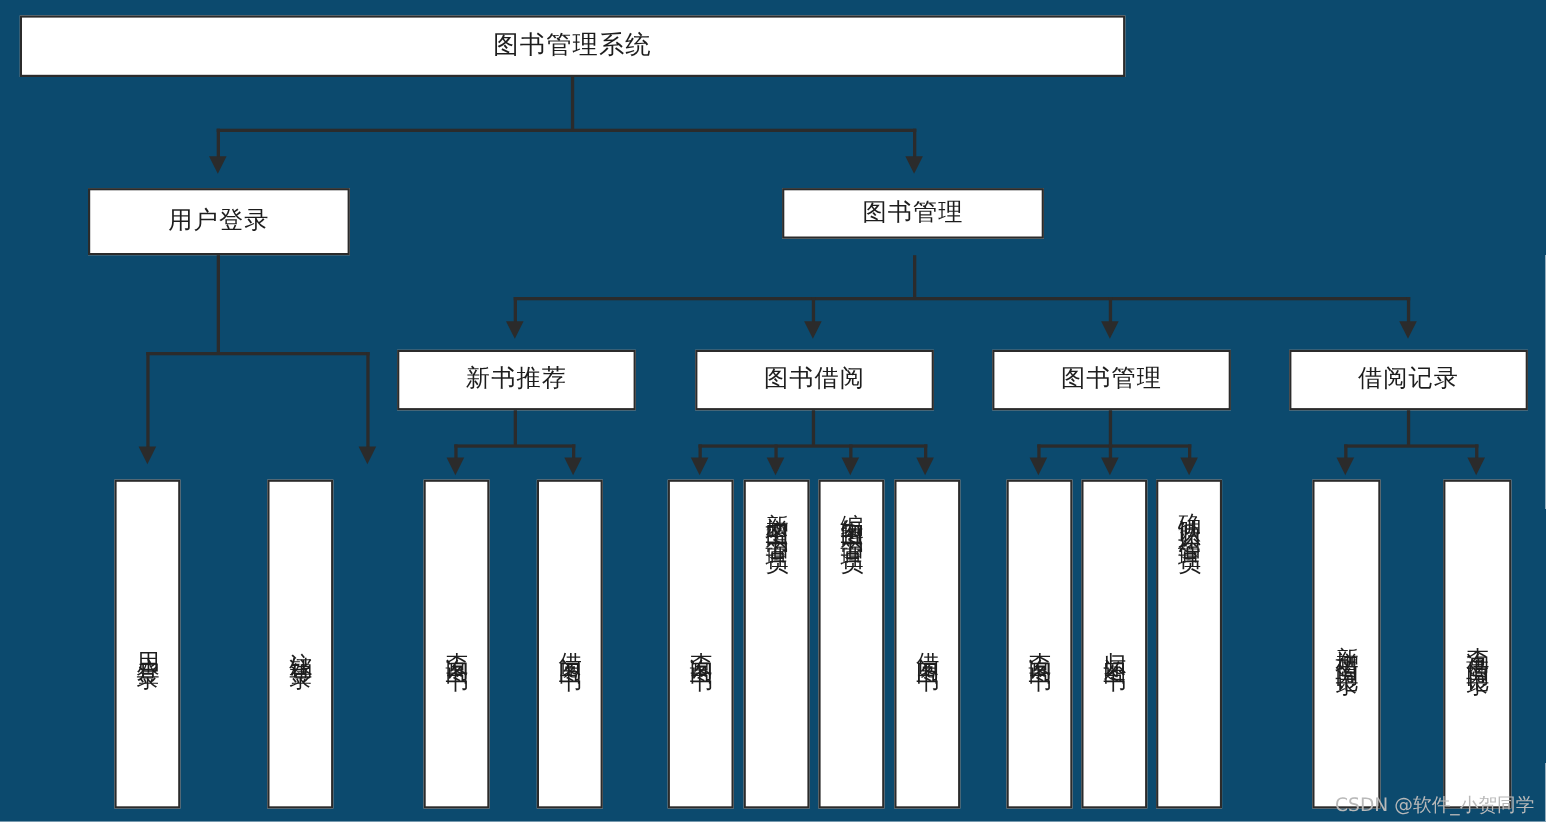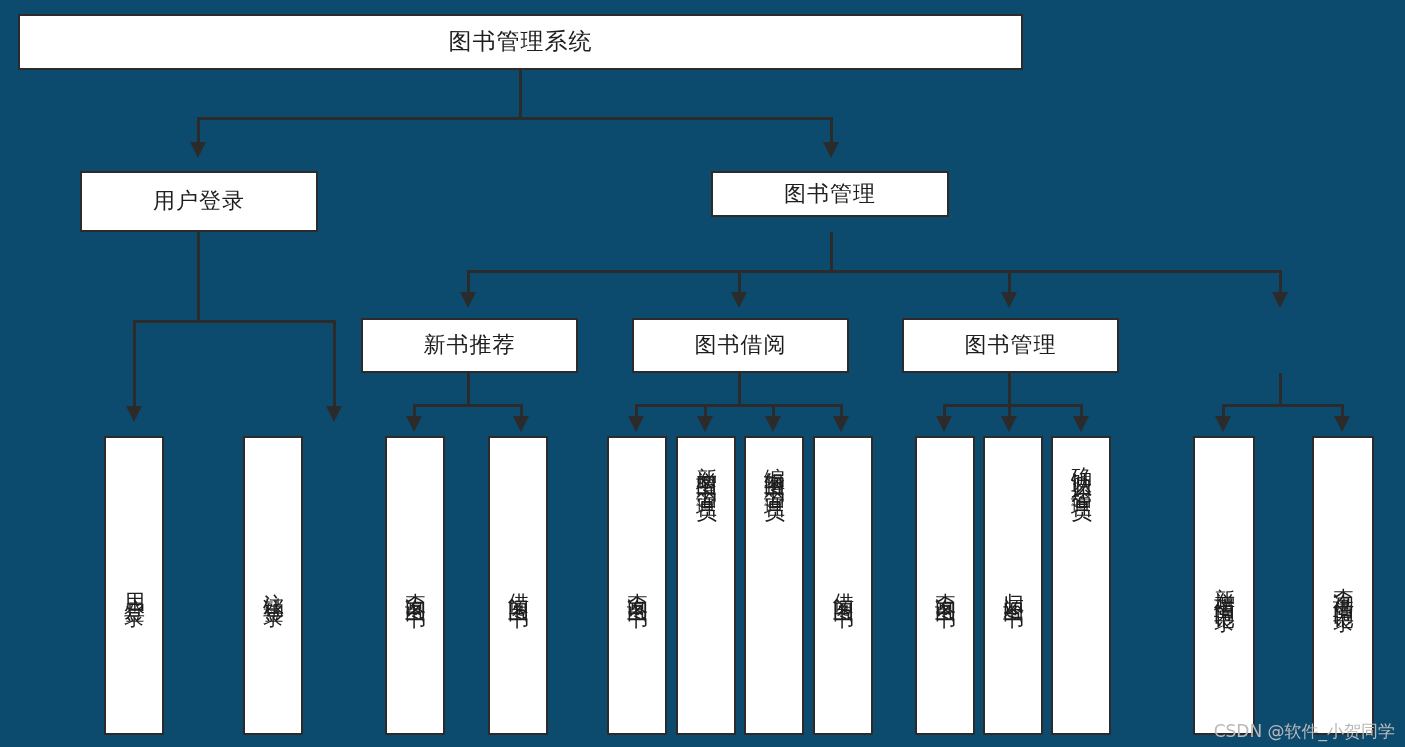--- a/index.html
+++ b/index.html
@@ -132,20 +132,23 @@
 
   <div class="node h" style="left:361px; top:318px; width:217px; height:55px;">
     <span class="label">新书推荐</span>
   </div>
   <div class="node h" style="left:632px; top:318px; width:217px; height:55px;">
     <span class="label">图书借阅</span>
   </div>
   <div class="node h" style="left:902px; top:318px; width:217px; height:55px;">
     <span class="label">图书管理</span>
   </div>
+  <div class="node h" style="left:1172px; top:318px; width:217px; height:55px;">
+    <span class="label">借阅记录</span>
+  </div>
 
   <div class="seg vert" style="left:467px; top:373px; width:3px; height:33px;"></div>
   <div class="seg horz" style="left:413px; top:404px; width:110px; height:3px;"></div>
   <div class="seg vert" style="left:413px; top:404px; width:3px; height:14px;"></div>
   <div class="arrow" style="left:406px; top:416px;"></div>
   <div class="seg vert" style="left:520px; top:404px; width:3px; height:14px;"></div>
   <div class="arrow" style="left:513px; top:416px;"></div>
 
   <div class="seg vert" style="left:738px; top:373px; width:3px; height:33px;"></div>
   <div class="seg horz" style="left:635px; top:404px; width:208px; height:3px;"></div>

